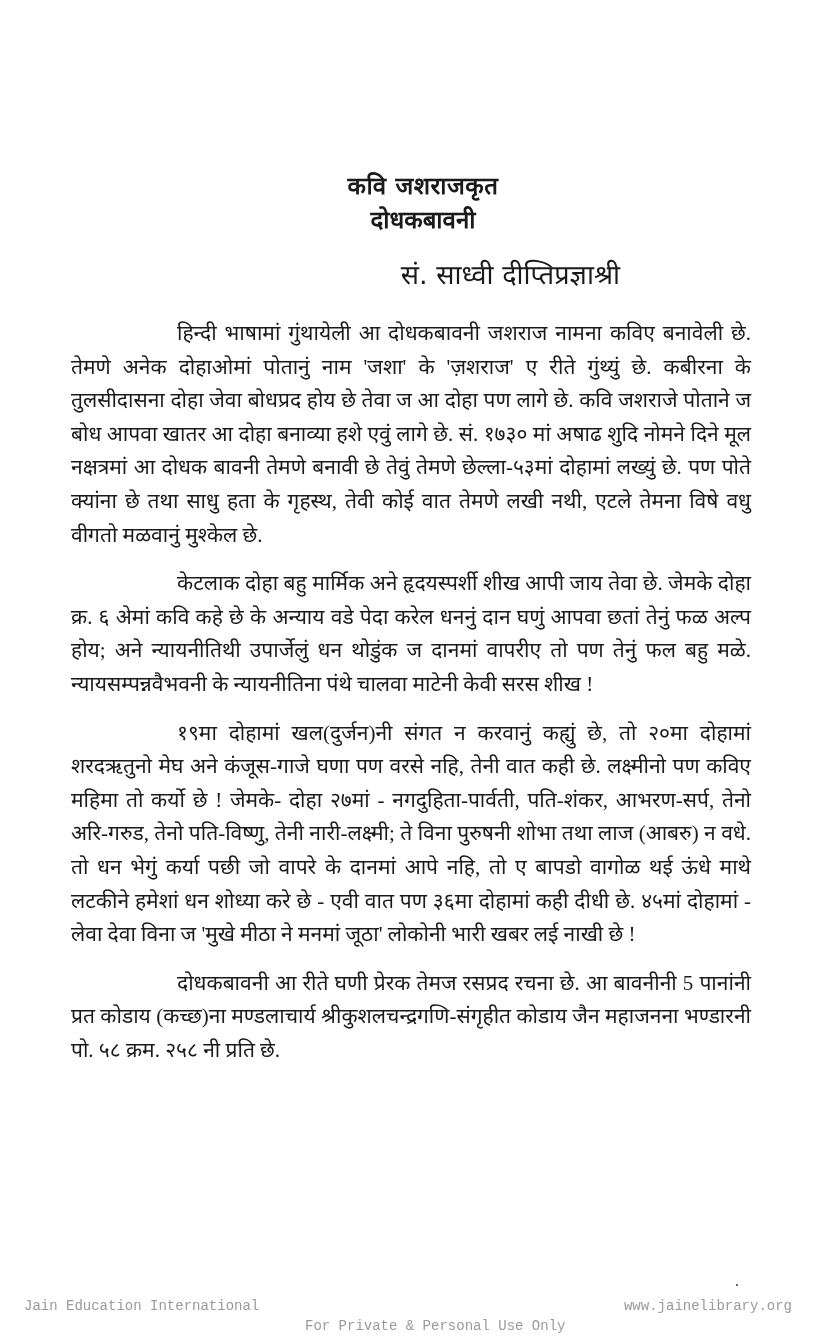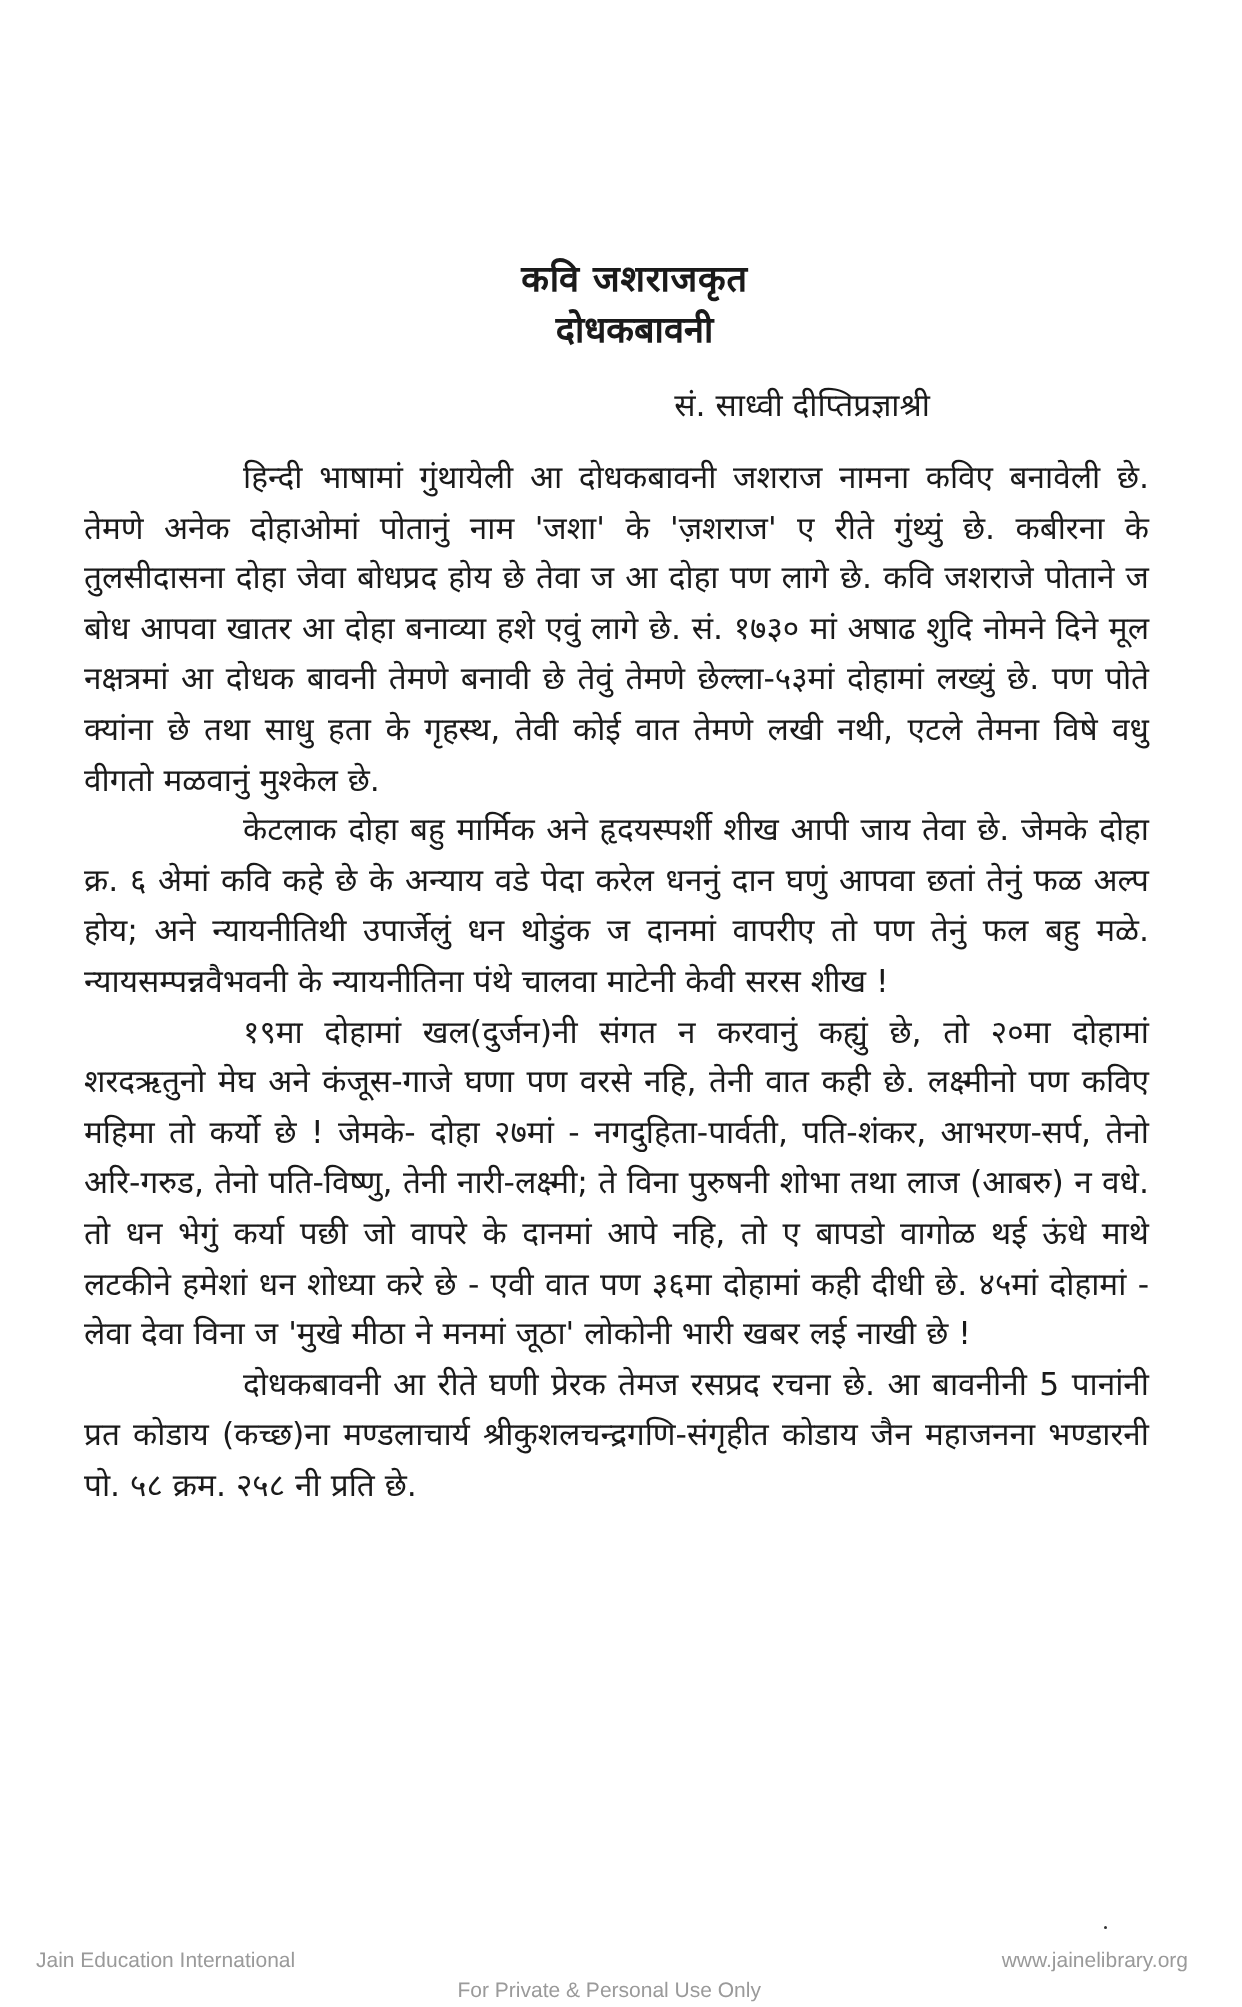--- a/index.html
+++ b/index.html
@@ -11,30 +11,30 @@
   .title-top {
     position: absolute; left: 0; width: 828px; top: 168px; text-align: center;
     font-size: 24px; font-weight: bold; letter-spacing: 0.5px;
     padding-left: 18px; box-sizing: border-box;
   }
   .title-main {
     position: absolute; left: 0; width: 828px; top: 202px; text-align: center;
     font-size: 24px; font-weight: bold; padding-left: 18px; box-sizing: border-box;
   }
   .editor {
-    position: absolute; right: 60px; top: 255px; font-size: 21px; text-align: right;
+    position: absolute; right: 60px; top: 255px; font-size: 27px; text-align: right;
   }
   .body-text {
     position: absolute; left: 56px; width: 710px; top: 302px;
     font-size: 21px; line-height: 33.6px; text-align: justify;
   }
-  .body-text p { margin: 0; text-indent: 106px; text-align: justify; }
+  .body-text p { margin: 15px; text-indent: 106px; text-align: justify; font-family: Liberation Serif, serif; }
   .footer {
     position: absolute; left: 0; top: 1298px; width: 828px; height: 20px;
-    font-family: Liberation Sans, sans-serif; font-size: 14px; color: #9a9a9a;
+    font-family: Liberation Mono, monospace; font-size: 14px; color: #9a9a9a;
   }
   .footer span { position: absolute; top: 0; }
   .f-left { left: 24px; }
   .f-mid { left: 305px; margin-top: 20px; }
   .f-right { right: 36px; }
   .speck { position: absolute; left: 736px; top: 1284px; width: 2px; height: 2px; background: #333; border-radius: 1px; }
 </style>
 </head>
 <body>
 

